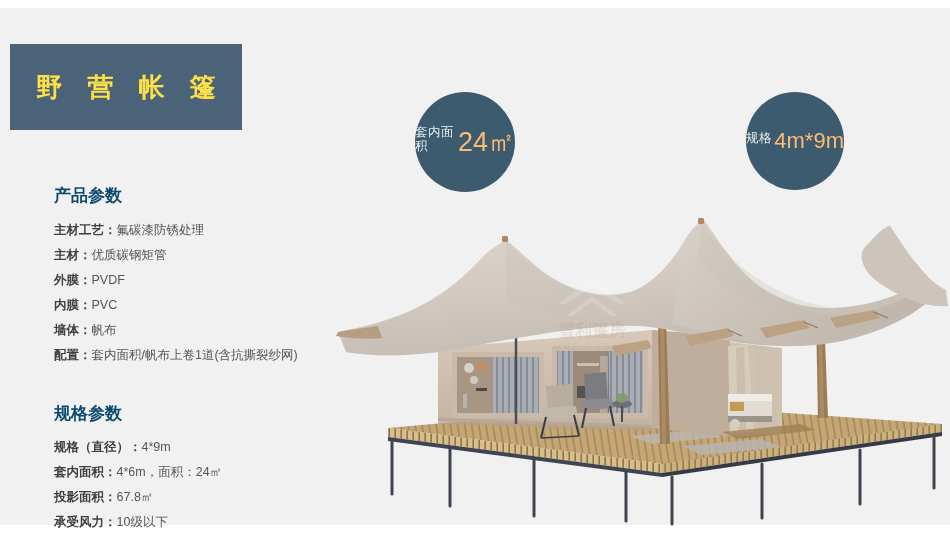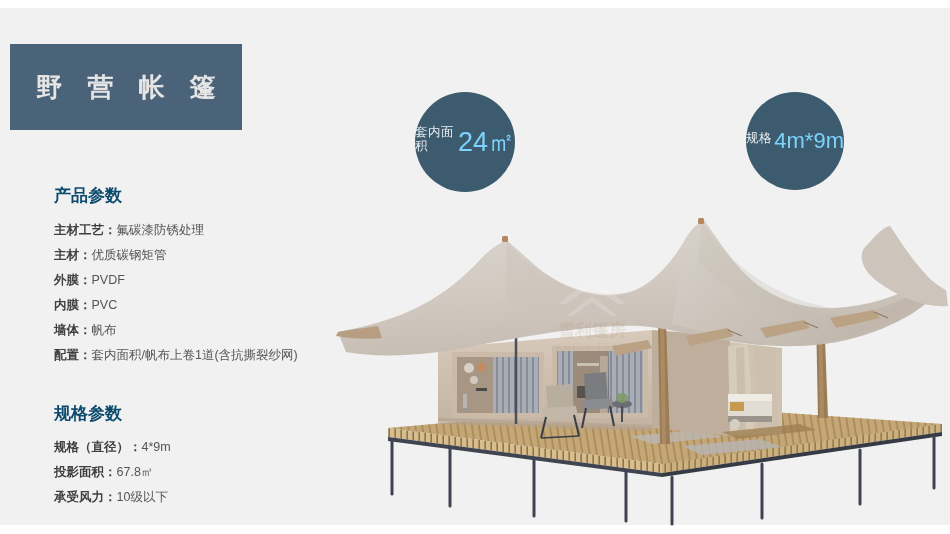--- a/index.html
+++ b/index.html
@@ -35,21 +35,21 @@
     top: 44px;
     width: 232px;
     height: 86px;
     background: #4b6379;
     display: flex;
     align-items: center;
     justify-content: center;
     box-sizing: border-box;
   }
   #title-banner .title-text {
-    color: #e5e5e5;
+    color: #fde047;
     font-size: 26px;
     font-weight: bold;
     letter-spacing: 9px;
     text-indent: 9px;
     line-height: 1;
     white-space: nowrap;
   }
 
   
   #specs-column {
@@ -100,21 +100,21 @@
   .stat-label {
     font-size: 12.5px;
     line-height: 1.1;
     margin-bottom: 5px;
     color: #e9eef1;
     letter-spacing: 0.5px;
   }
   .stat-value {
     font-size: 27px;
     line-height: 1;
-    color: #7dd3fc;
+    color: #fdba74;
     font-weight: 400;
     white-space: nowrap;
   }
   #badge-indoor-area { left: 415px; top: 92px; width: 100px; height: 100px; }
   #badge-projected-area { left: 578px; top: 88px; width: 104px; height: 104px; }
   #badge-dimension { left: 746px; top: 92px; width: 98px; height: 98px; justify-content: space-between; }
   #badge-projected-area .stat-value { font-size: 26px; }
   #badge-dimension .stat-value { font-size: 22px; }
 
   
@@ -162,20 +162,23 @@
         <span class="spec-label">配置：</span><span class="spec-value">套内面积/帆布上卷1道(含抗撕裂纱网)</span>
       </li>
     </ul>
 
     <div class="spec-group-gap"></div>
 
     <h2 class="spec-heading">规格参数</h2>
     <ul class="spec-list">
       <li class="spec-row">
         <span class="spec-label">规格（直径）：</span><span class="spec-value">4*9m</span>
+      </li>
+      <li class="spec-row">
+        <span class="spec-label">套内面积：</span><span class="spec-value">4*6m，面积：24㎡</span>
       </li>
       <li class="spec-row">
         <span class="spec-label">投影面积：</span><span class="spec-value">67.8㎡</span>
       </li>
       <li class="spec-row">
         <span class="spec-label">承受风力：</span><span class="spec-value">10级以下</span>
       </li>
     </ul>
   </div>
 

